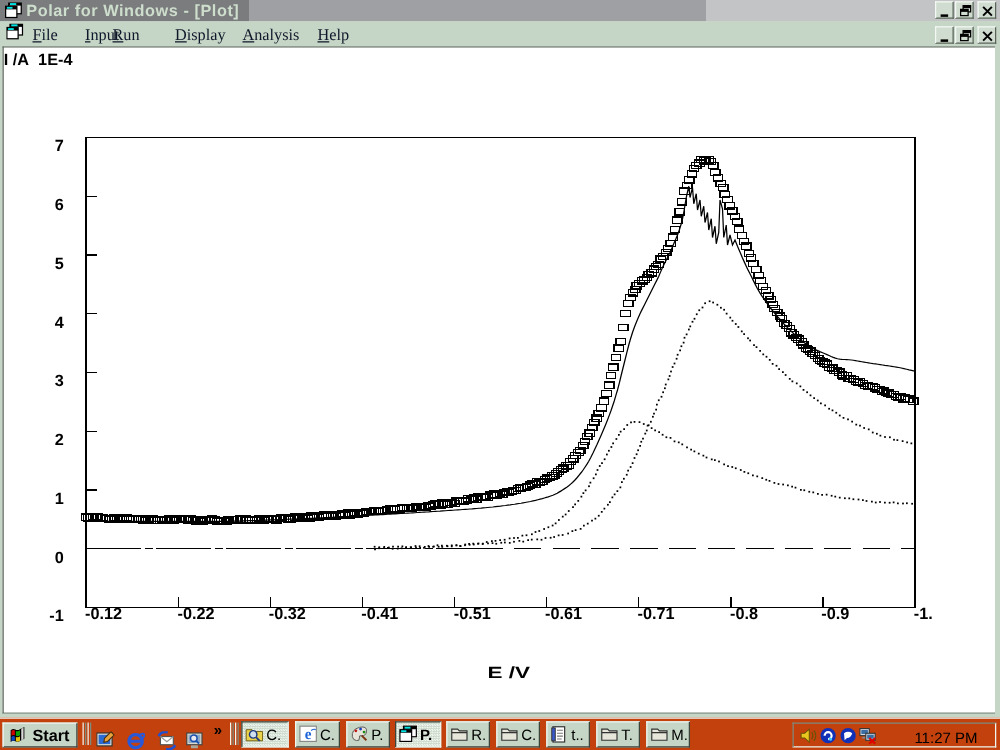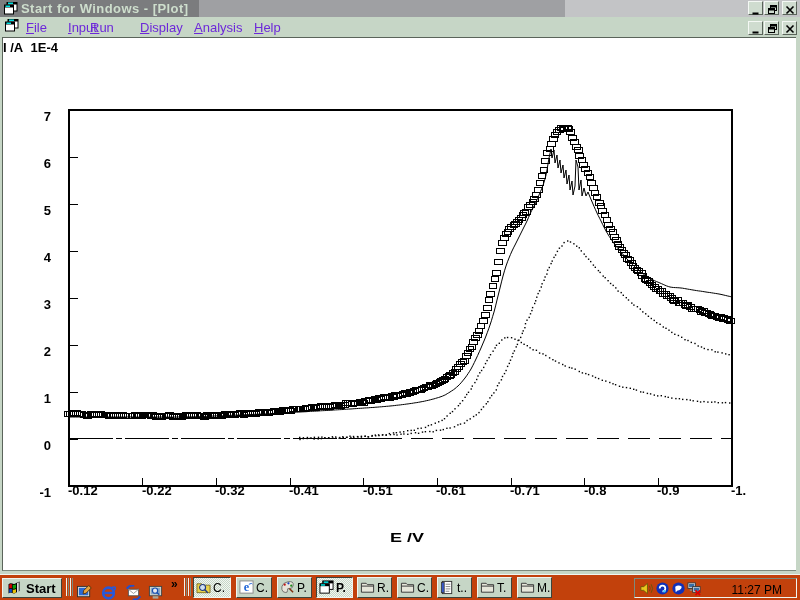--- a/index.html
+++ b/index.html
@@ -5,21 +5,21 @@
   font-family:"Liberation Sans", sans-serif; background:#c6d6c6; }
 #titlebar { position:absolute; left:0; top:0; width:800px; height:17px;
   background:linear-gradient(to right,#7b7c7e 0,#7b7c7e 199px,#9fa0a3 199px,#9fa0a3 565px,#c3c4c6 565px,#c3c4c6 100%); }
 #titlebar .txt { position:absolute; left:21px; top:1px; color:#cedecd; font-weight:bold; font-size:13px; letter-spacing:0.45px; }
 .btns { position:absolute; right:3px; top:1px; display:flex; }
 .wbtn { width:15px; height:14px; background:#cfdccf; margin-left:1px;
   border-top:1px solid #f4f8f4; border-left:1px solid #f4f8f4;
   border-right:1.5px solid #5a645a; border-bottom:1.5px solid #5a645a; }
 .wbtn:last-child { margin-left:3px; }
 #menubar { position:absolute; left:0; top:17px; width:800px; height:20px; background:#c6d6c6;
-  font-size:13px; color:#6d28d9; }
+  font-size:13px; color:#0f172a;font-family:Liberation Serif, serif; }
 #menubar .btns { top:4px; }
 .mi { position:absolute; top:3px; }
 #content { position:absolute; left:2px; top:37px; width:794px; height:534px; background:#fff;
   border-top:1px solid #5a645a; border-left:1px solid #5a645a; border-bottom:1px solid #7d8a7d; }
 #winborder { position:absolute; left:0; top:37px; width:800px; height:537px; background:#c6d6c6; }
 #taskbar { position:absolute; left:0; top:574px; width:800px; height:26px; background:#c2410c;
   border-top:1px solid #f0f5f0; }
 #start { position:absolute; left:2px; top:3px; width:60px; height:20px; background:#c6d6c6;
   border-top:1px solid #f0f5f0; border-left:1px solid #f0f5f0;
   border-right:1.5px solid #3c443c; border-bottom:1.5px solid #3c443c;
@@ -749,21 +749,21 @@
 </svg>
 <div id="titlebar">
     <svg width="14" height="13" viewBox="0 0 14 13" style="position:absolute;left:4px;top:2px">
       <rect x="3" y="0" width="10" height="9" fill="#fff" stroke="#000" stroke-width="1"></rect>
       <rect x="3" y="0" width="10" height="2.5" fill="#000"></rect>
       <rect x="4" y="0.5" width="5" height="1.5" fill="#00e5e5"></rect>
       <rect x="0.5" y="3" width="9" height="9" fill="#fff" stroke="#000" stroke-width="1"></rect>
       <rect x="0.5" y="3" width="9" height="2.5" fill="#000"></rect>
       <rect x="1.5" y="3.5" width="4.5" height="1.5" fill="#00e5e5"></rect>
     </svg>
-    <span class="txt">Start for Windows - [Plot]</span>
+    <span class="txt">Polar for Windows - [Plot]</span>
 <div class="btns">
       <div class="wbtn"><svg width="14" height="13" viewBox="0 0 14 13">
           <rect x="3.5" y="9.5" width="6" height="2" fill="#000"></rect>
         </svg></div>
       <div class="wbtn"><svg width="14" height="13" viewBox="0 0 14 13">
           <rect x="5.5" y="2.5" width="6" height="5" fill="none" stroke="#000"></rect>
           <rect x="5.5" y="2.5" width="6" height="2" fill="#000"></rect>
           <rect x="3.5" y="5.5" width="6" height="5" fill="#cfdccf" stroke="#000"></rect>
           <rect x="3.5" y="5.5" width="6" height="2" fill="#000"></rect>
         </svg></div>

